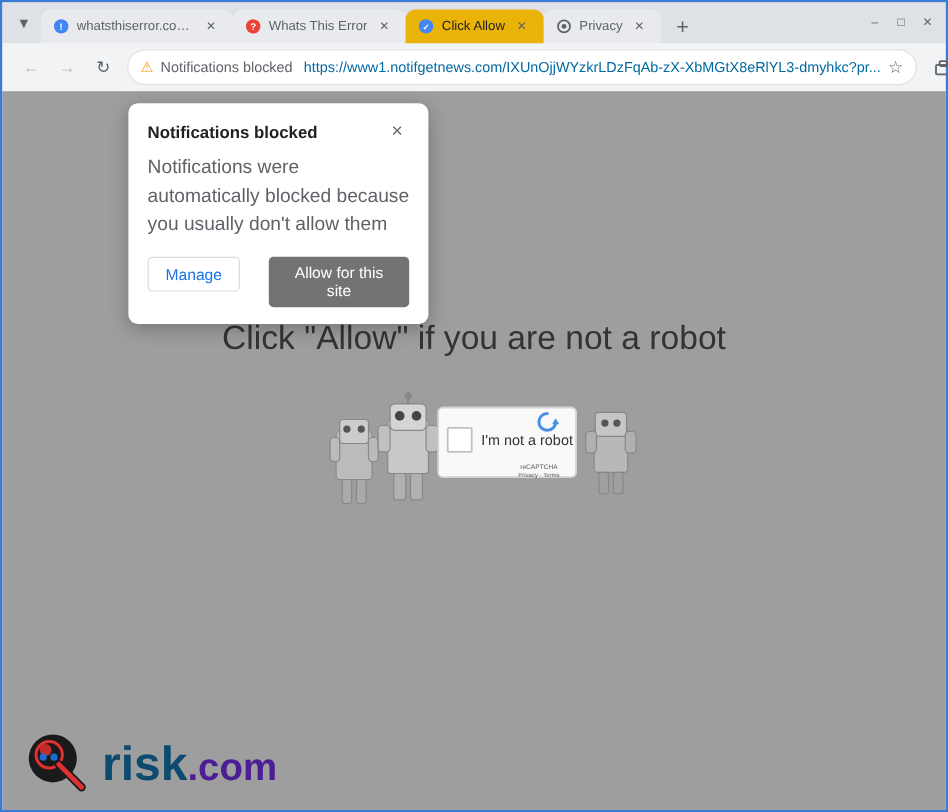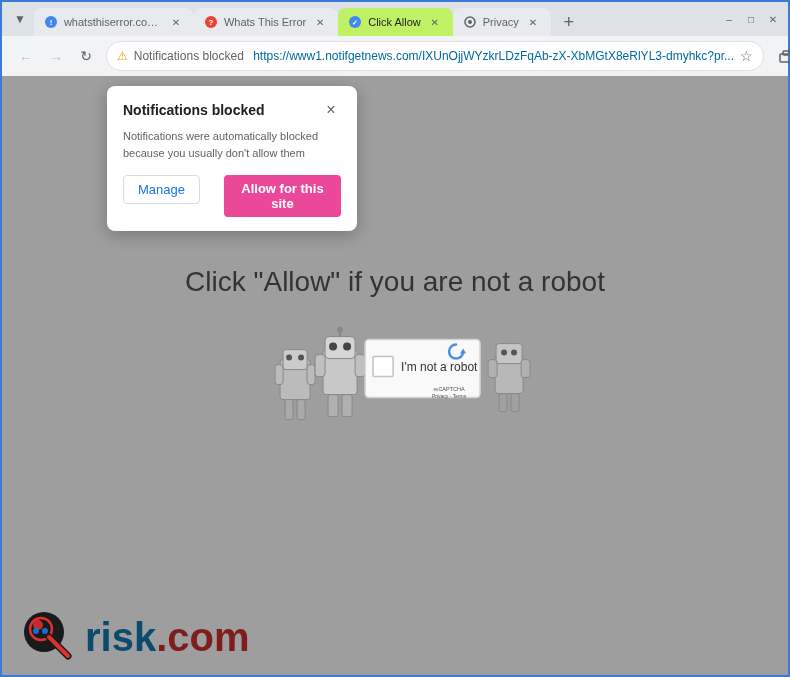--- a/index.html
+++ b/index.html
@@ -42,21 +42,21 @@
       border-radius: 8px 8px 0 0;
       font-size: 11px;
       color: #5f6368;
       gap: 6px;
       max-width: 160px;
       position: relative;
       cursor: pointer;
     }
 
     .tab.active {
-      background: #bef264;
+      background: #eab308;
       color: #202124;
       z-index: 2;
     }
 
     .tab-favicon {
       width: 14px;
       height: 14px;
       flex-shrink: 0;
     }
 
@@ -234,21 +234,21 @@
       display: flex;
       align-items: center;
       justify-content: center;
       font-size: 16px;
       color: #5f6368;
       cursor: pointer;
       border-radius: 50%;
     }
 
     .notification-text {
-      font-size: 11px;
+      font-size: 16px;
       color: #5f6368;
       margin-bottom: 14px;
       line-height: 1.5;
     }
 
     .notification-btns {
       display: flex;
       gap: 24px;
       align-items: flex-start;
     }
@@ -260,26 +260,26 @@
       border-radius: 4px;
       font-size: 13px;
       color: #1a73e8;
       cursor: pointer;
       font-weight: 500;
     }
 
     .btn-allow {
       padding: 6px 14px;
       border: none;
-      background: #ec4899;
+      background: #737373;
       border-radius: 4px;
       font-size: 13px;
       color: #fff;
       cursor: pointer;
-      font-weight: 700;
+      font-weight: 400;
     }
 
     
     .pcrisk-logo {
       position: absolute;
       bottom: 10px;
       left: 20px;
       display: flex;
       align-items: center;
       gap: 8px;
@@ -472,18 +472,18 @@
         <circle cx="22" cy="22" r="20" fill="#1a1a1a"></circle>
         <circle cx="19" cy="19" r="11" fill="#1a1a1a" stroke="#e03030" stroke-width="2.5"></circle>
         <circle cx="16" cy="15" r="5" fill="#e03030" opacity="0.85"></circle>
         <circle cx="23" cy="21" r="3" fill="#1a73e8" opacity="0.9"></circle>
         <circle cx="14" cy="21" r="3" fill="#1a73e8" opacity="0.9"></circle>
         <line x1="27" y1="27" x2="46" y2="46" stroke="#1a1a1a" stroke-width="7" stroke-linecap="round"></line>
         <line x1="27" y1="27" x2="46" y2="46" stroke="#e03030" stroke-width="4" stroke-linecap="round"></line>
       </svg>
       <div style="display:flex; align-items:baseline; gap:0;">
         <span style="font-size:40px; font-weight:900; font-family:'Arial Black', Arial, sans-serif; color:#0c4a6e;">risk</span>
-        <span style="font-size:40px; font-weight:900; font-family:'Arial Black', Arial, sans-serif; color:#7f1d1d;">.com</span>
+        <span style="font-size:32px; font-weight:900; font-family:'Arial Black', Arial, sans-serif; color:#4c1d95;">.com</span>
       </div>
     </div>
 
   </div>
 </div>
 
 </body></html>

